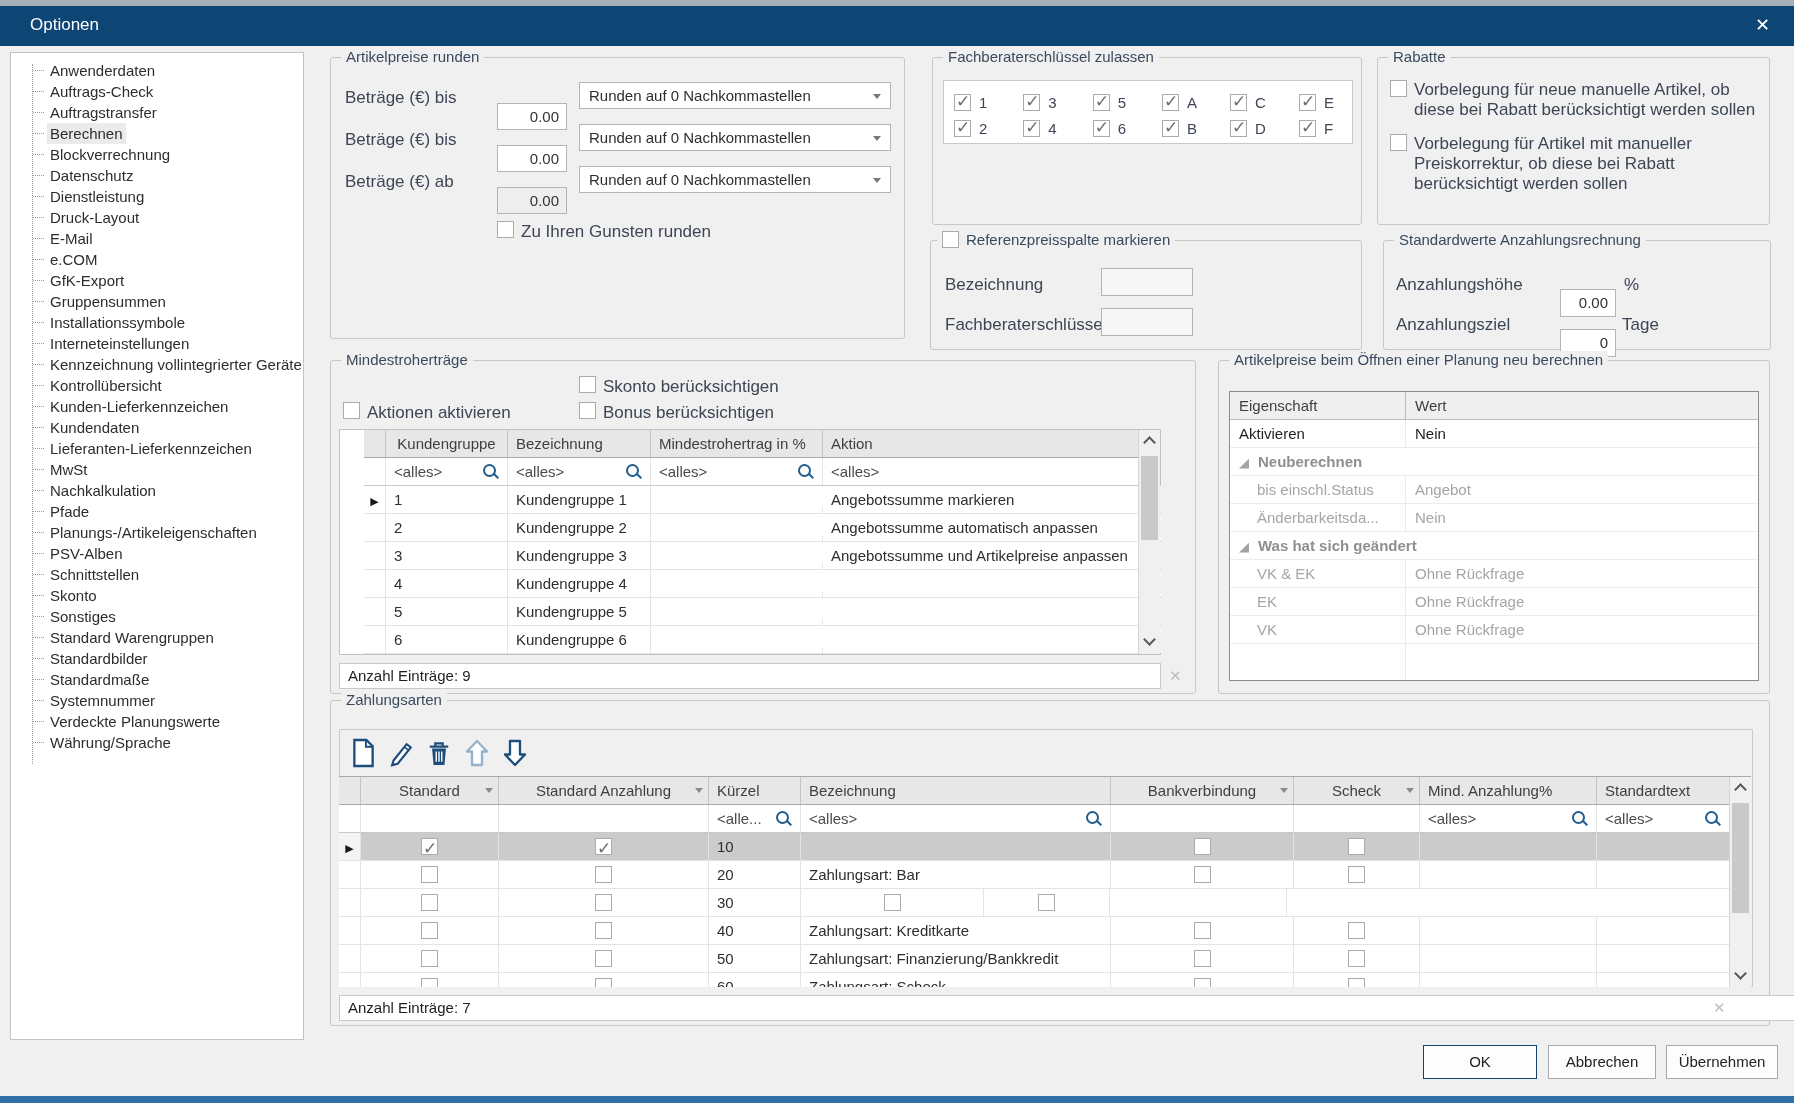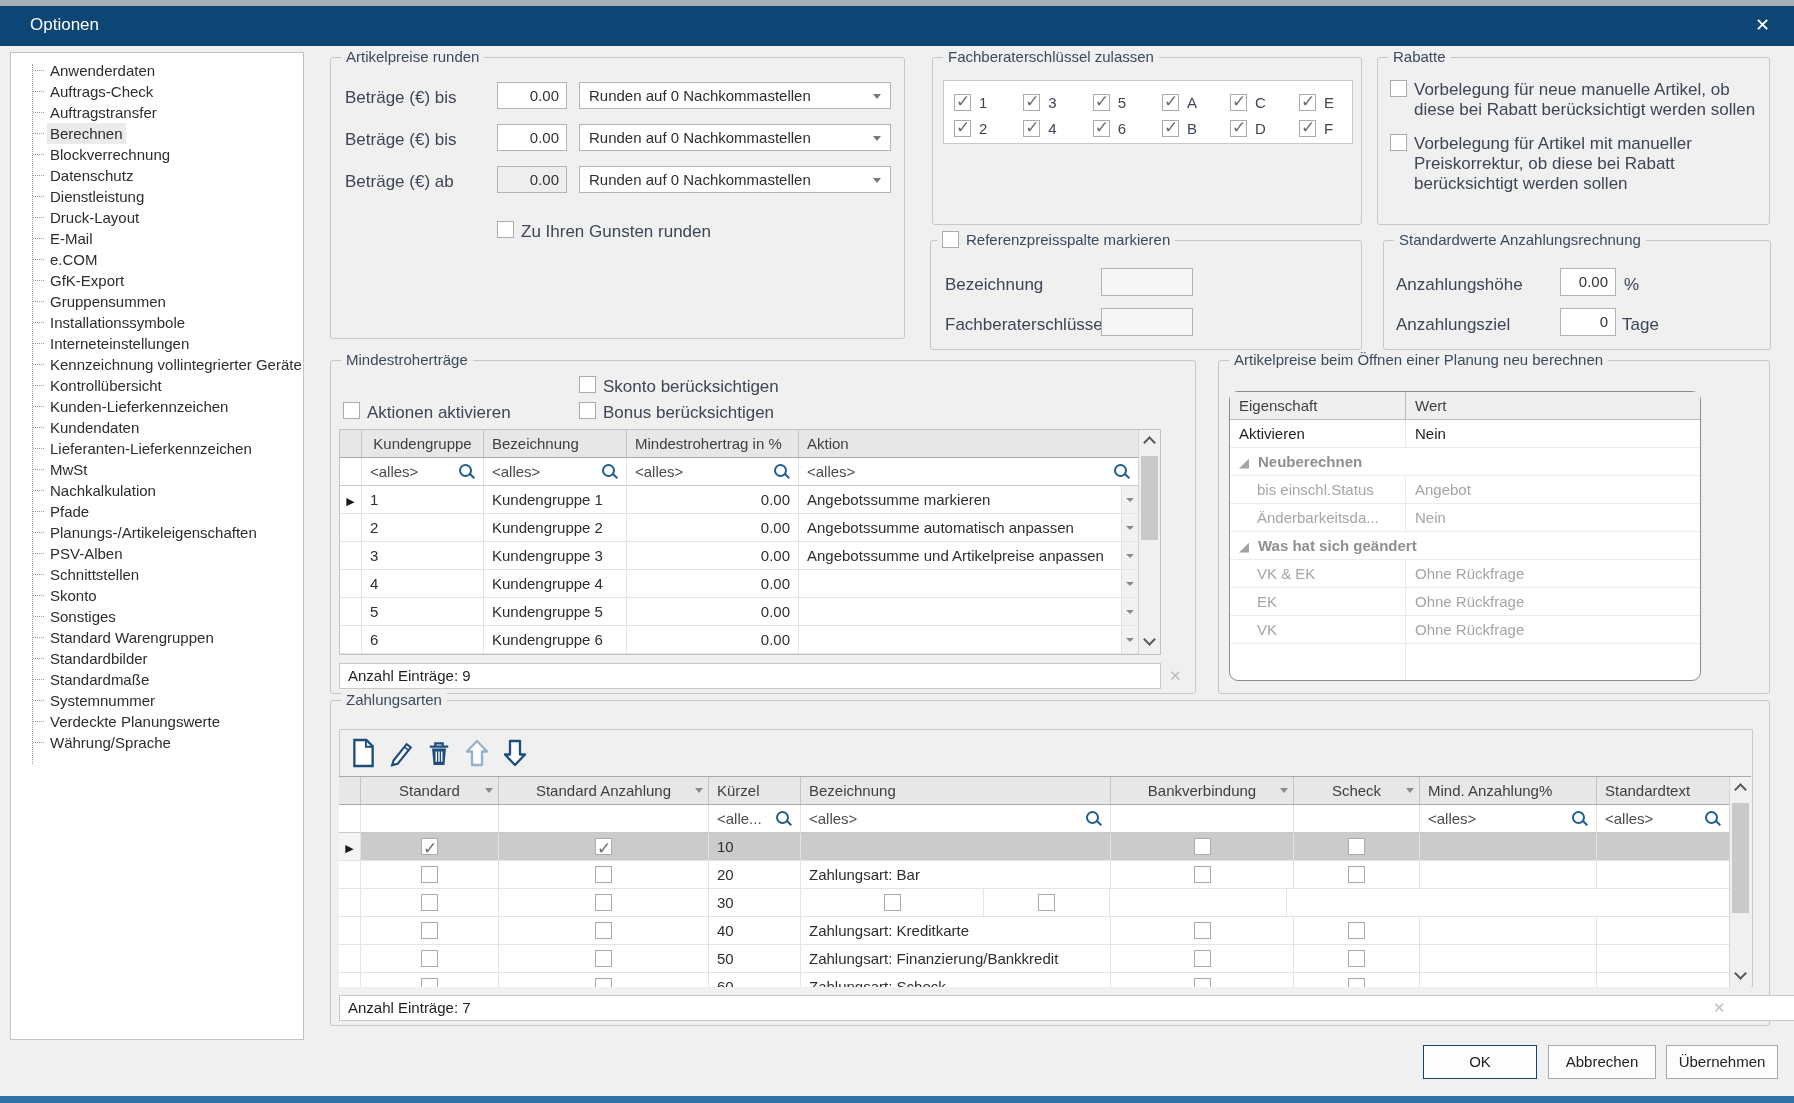--- a/index.html
+++ b/index.html
@@ -28,33 +28,33 @@
   .legend { position:absolute; top:-10px; left:10px; background:#f0f0f1; padding:0 5px; font-size:15px; color:#3a4a5c; white-space:nowrap; display:flex; align-items:center; }
   .legend .cb { margin-right:7px; }
 
   
   .cb { width:17px; height:17px; min-width:17px; background:#fff; border:1px solid #ababab; display:inline-block; position:relative; }
   .cb.checked::after { content:"✓"; position:absolute; left:1px; top:-4px; font-size:17px; font-weight:bold; color:#6d6d6d; font-family:"DejaVu Sans",sans-serif; }
   .cblabel { font-size:15px; color:#3d4654; }
 
   
   .field { position:absolute; background:#fff; border:1px solid #b4b4b4; font-size:15px; color:#333; }
-  .num { text-align:right; padding:0 7px; }
+  .num { text-align:right; padding:0 7px;margin-top:21px; }
   .field.disabled { background:#eeeeee; }
   .select { position:absolute; background:#fff; border:1px solid #b4b4b4; font-size:15px; color:#2e2e2e; padding:0 24px 0 9px; overflow:hidden; white-space:nowrap; }
   .select::after { content:""; position:absolute; right:9px; top:11px; border-left:4px solid transparent; border-right:4px solid transparent; border-top:5px solid #777; }
   .flabel { position:absolute; font-size:17px; color:#3d4654; white-space:nowrap; }
 
   
   .mag { width:17px; height:17px; position:relative; display:inline-block; flex:none; }
   .mag::before { content:""; position:absolute; left:1px; top:1px; width:9px; height:9px; border:2px solid #1f5d8f; border-radius:50%; }
   .mag::after { content:""; position:absolute; left:11px; top:12px; width:6px; height:2.4px; background:#1f5d8f; transform:rotate(45deg); }
 
   
-  .grid { position:absolute; background:#fff; border:1px solid #c2c2c2; }
+  .grid { position:absolute; background:#fff; border:1px solid #c2c2c2;padding-left:24px; }
   .gclip { overflow:hidden; position:relative; }
   .grow { display:flex; height:28px; background:#fff; border-bottom:1px solid #e4e4e4; }
   .grow.head { background:#e7e7e7; border-top:none; border-bottom:1px solid #a8a8a8; }
   .grow.filter { border-bottom:1px solid #c9c9c9; }
   .grow.sel { background:#cbcbcb; }
   .gc { flex:none; border-right:1px solid #e4e4e4; padding:0 8px; line-height:27px; font-size:15px; color:#2e2e2e; overflow:hidden; white-space:nowrap; position:relative; }
   .grow.head .gc { border-right:1px solid #c4c4c4; color:#3f3f3f; }
   .gc.center { text-align:center; }
   .gc.flt { display:flex; align-items:center; justify-content:space-between; color:#4a4a4a; }
   .gc.cbcell { display:flex; align-items:center; justify-content:center; }
@@ -304,21 +304,21 @@
         <div class="sthumb" style="top:26px;height:84px;"></div>
         <span class="chev down"></span>
       </div>
     </div>
     <div class="gfoot" style="left:8px;top:302px;width:822px;height:26px;"><span>Anzahl Einträge: 9</span></div>
     <span class="xbtn" style="left:838px;top:306px;">✕</span>
   </div>
 
   <div class="groupbox" style="left:1218px;top:360px;width:552px;height:334px;">
     <span class="legend">Artikelpreise beim Öffnen einer Planung neu berechnen</span>
-    <div class="pgrid" style="left:10px;top:30px;width:472px;height:290px;border-radius:9px;">
+    <div class="pgrid" style="left:10px;top:30px;width:530px;height:290px;">
       <div class="prow phead">
         <div class="pc1">Eigenschaft</div>
         <div class="pc2">Wert</div>
       </div>
       <div class="prow item">
         <div class="pc1">Aktivieren</div>
         <div class="pc2">Nein</div>
       </div>
       <div class="prow grp">
         <div style="padding:0 0 0 8px;line-height:27px;"><span class="tri">◢</span><span>Neuberechnen</span></div>

